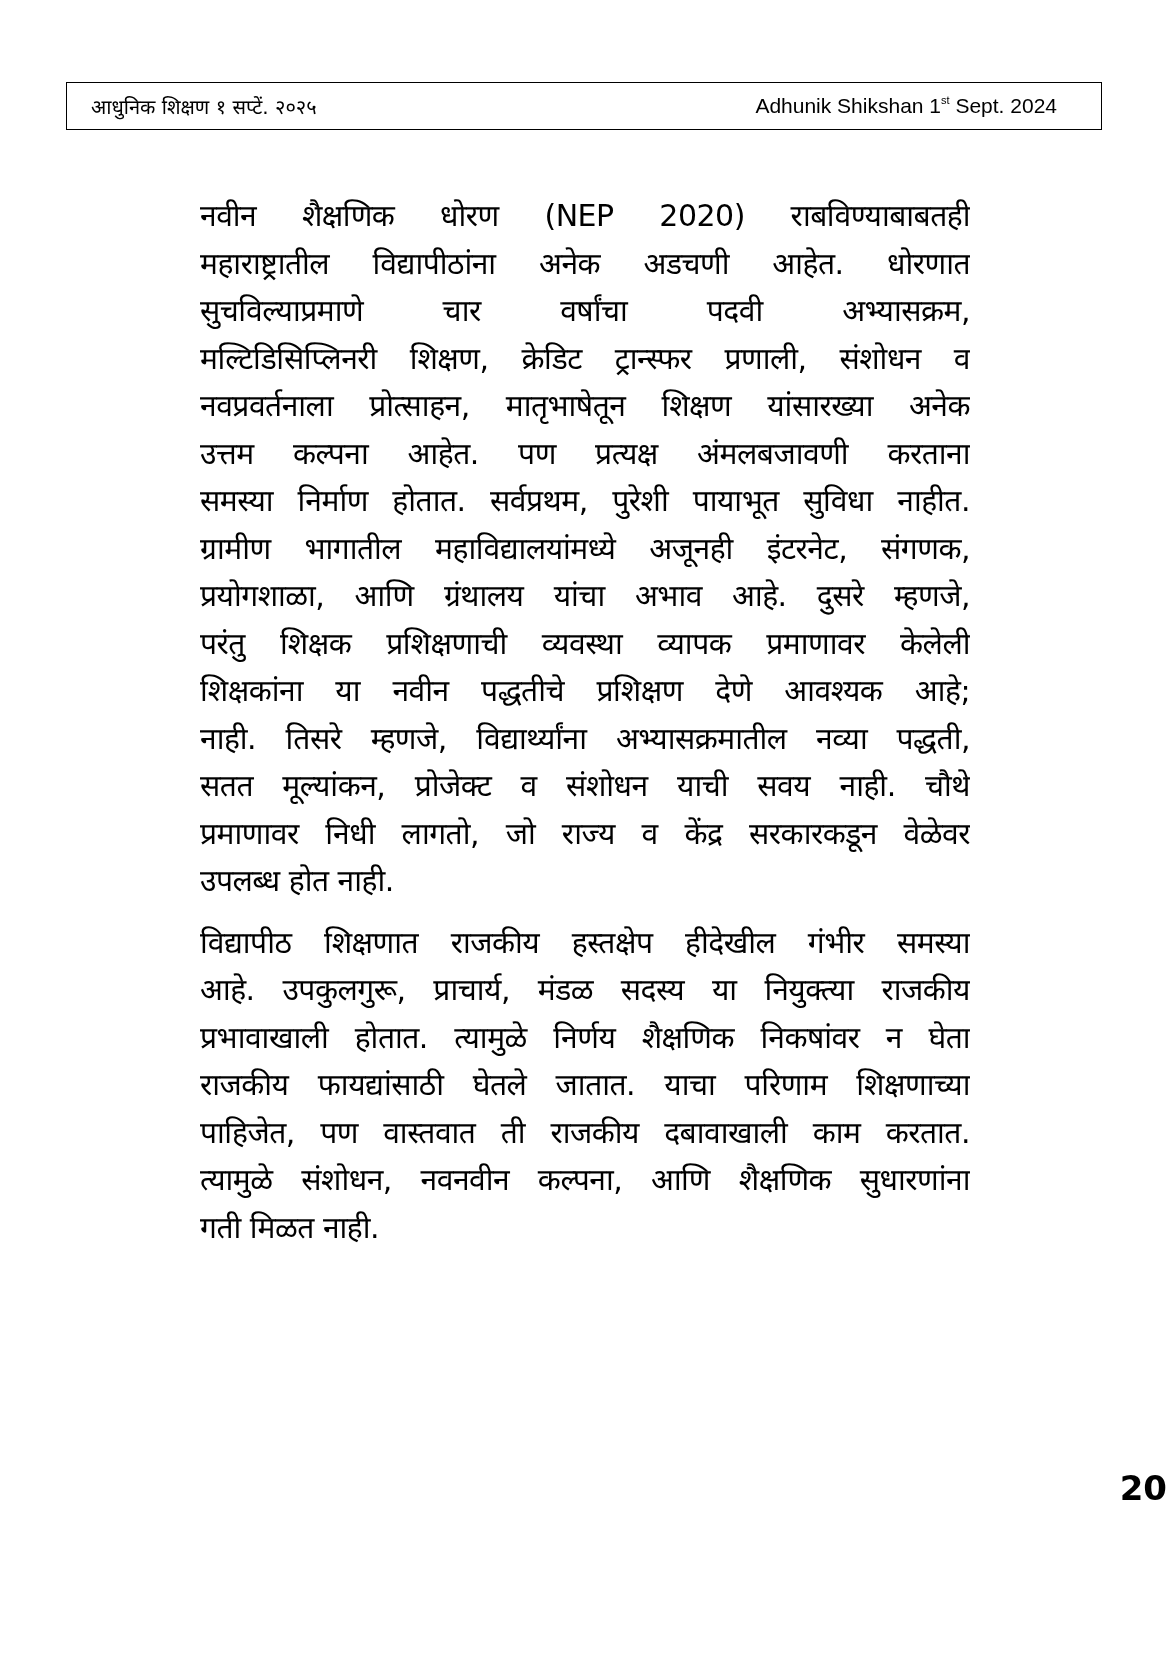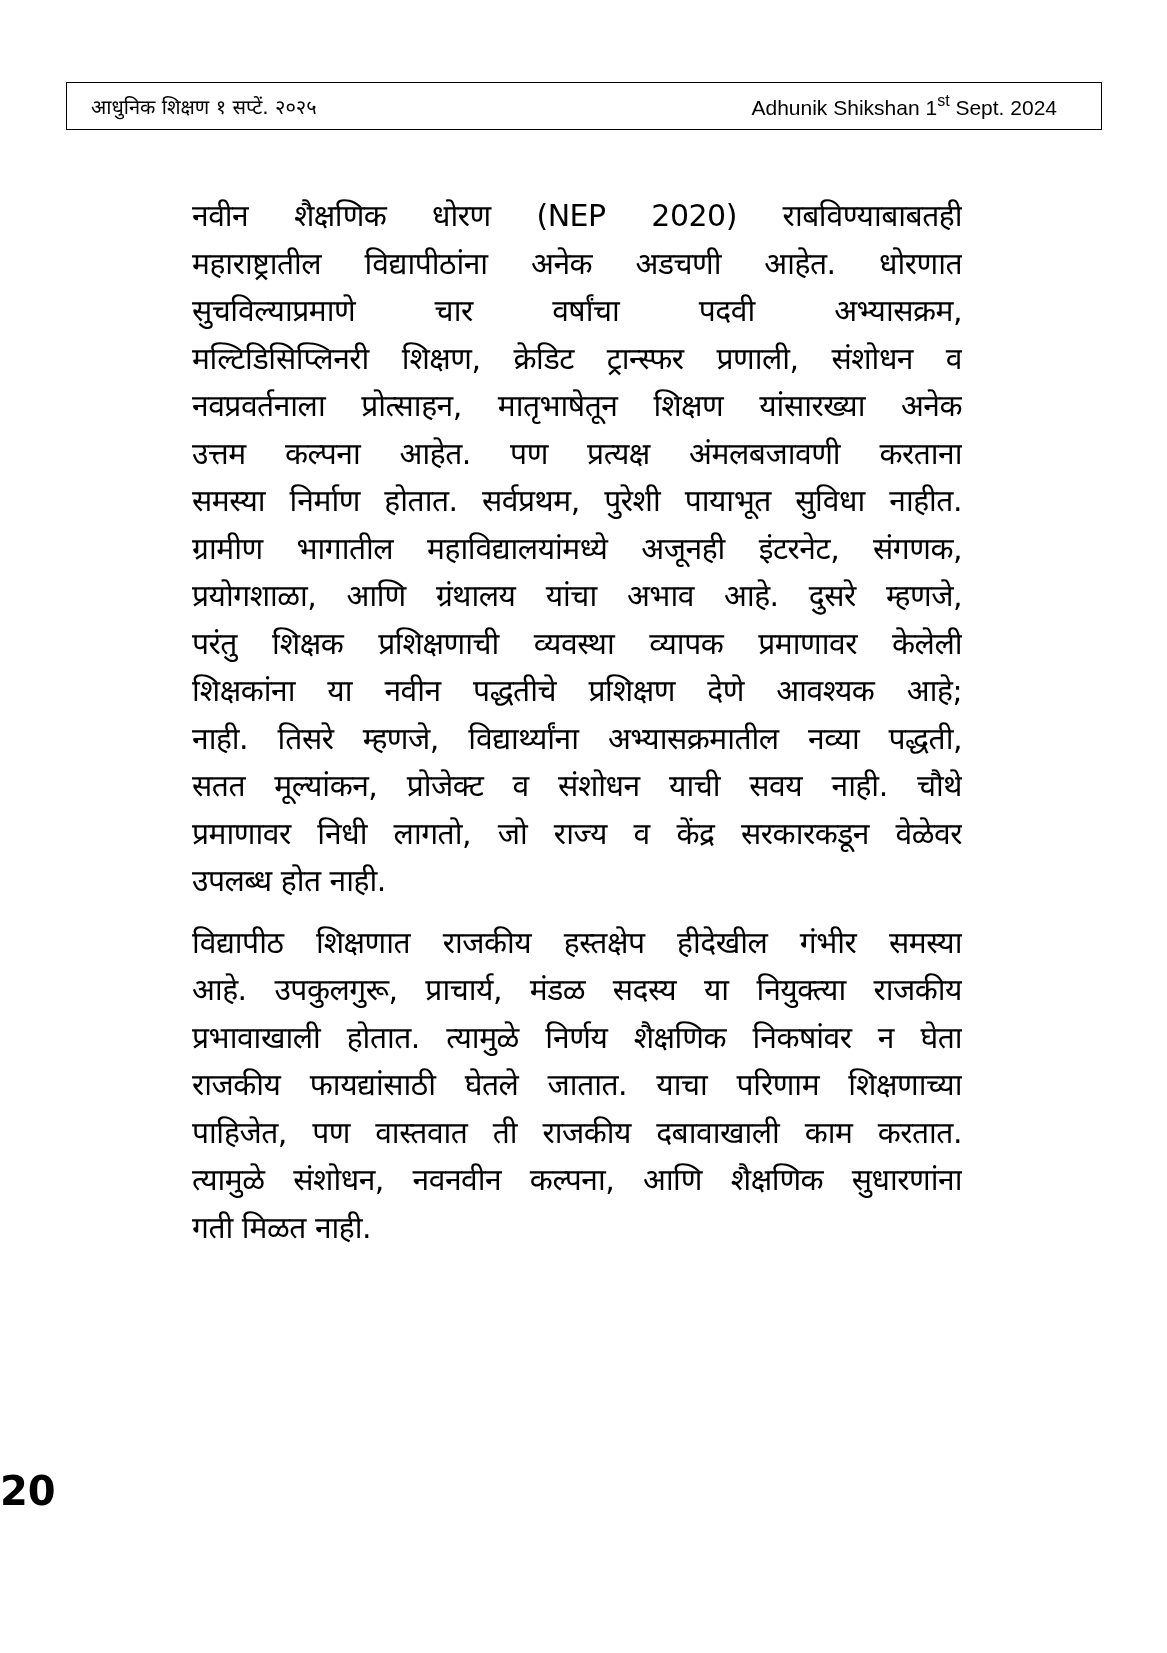--- a/index.html
+++ b/index.html
@@ -5,32 +5,32 @@
   html, body { margin: 0; padding: 0; background: #ffffff; }
   body { width: 1167px; height: 1653px; position: relative; overflow: hidden; color: #000; }
   .header-box {
     position: absolute; left: 66px; top: 82px; width: 1036px; height: 48px;
     border: 1.5px solid #000; box-sizing: border-box;
     display: flex; align-items: center; justify-content: space-between;
     padding: 0 44px 0 24px;
     font-family: "Liberation Sans", sans-serif; font-size: 21px;
   }
   .header-left { font-family: "DejaVu Sans", sans-serif; font-size: 20px; }
-  .header-right sup { font-size: 16px; vertical-align: 9px; }
+  .header-right sup { font-size: 11px; vertical-align: 9px; }
   .body-text {
-    position: absolute; left: 192px; top: 192px; width: 770px;
+    position: absolute; left: 200px; top: 192px; width: 770px;
     font-family: "DejaVu Sans", sans-serif; font-size: 30px; line-height: 47.5px;
     text-align: justify; letter-spacing: -0.5px;
   }
   .para { margin: 0 0 14px 0; }
   .line { display: block; text-align: justify; text-align-last: justify; white-space: nowrap; overflow: hidden; }
   .line.last { text-align-last: left; }
   .page-number {
-    position: absolute; left: 0; width: 1167px; top: 1468px; text-align: left;
-    font-family: "DejaVu Sans", sans-serif; font-weight: bold; font-size: 40px;
+    position: absolute; left: 0; width: 1167px; top: 1468px; text-align: right;
+    font-family: "DejaVu Sans", sans-serif; font-weight: bold; font-size: 34px;
   }
 </style>
 </head>
 <body>
 
 <div class="header-box">
   <span class="header-left">आधुनिक शिक्षण १ सप्टें. २०२५</span>
   <span class="header-right"><span>Adhunik Shikshan 1</span><sup>st</sup><span> Sept.  2024</span></span>
 </div>
 

